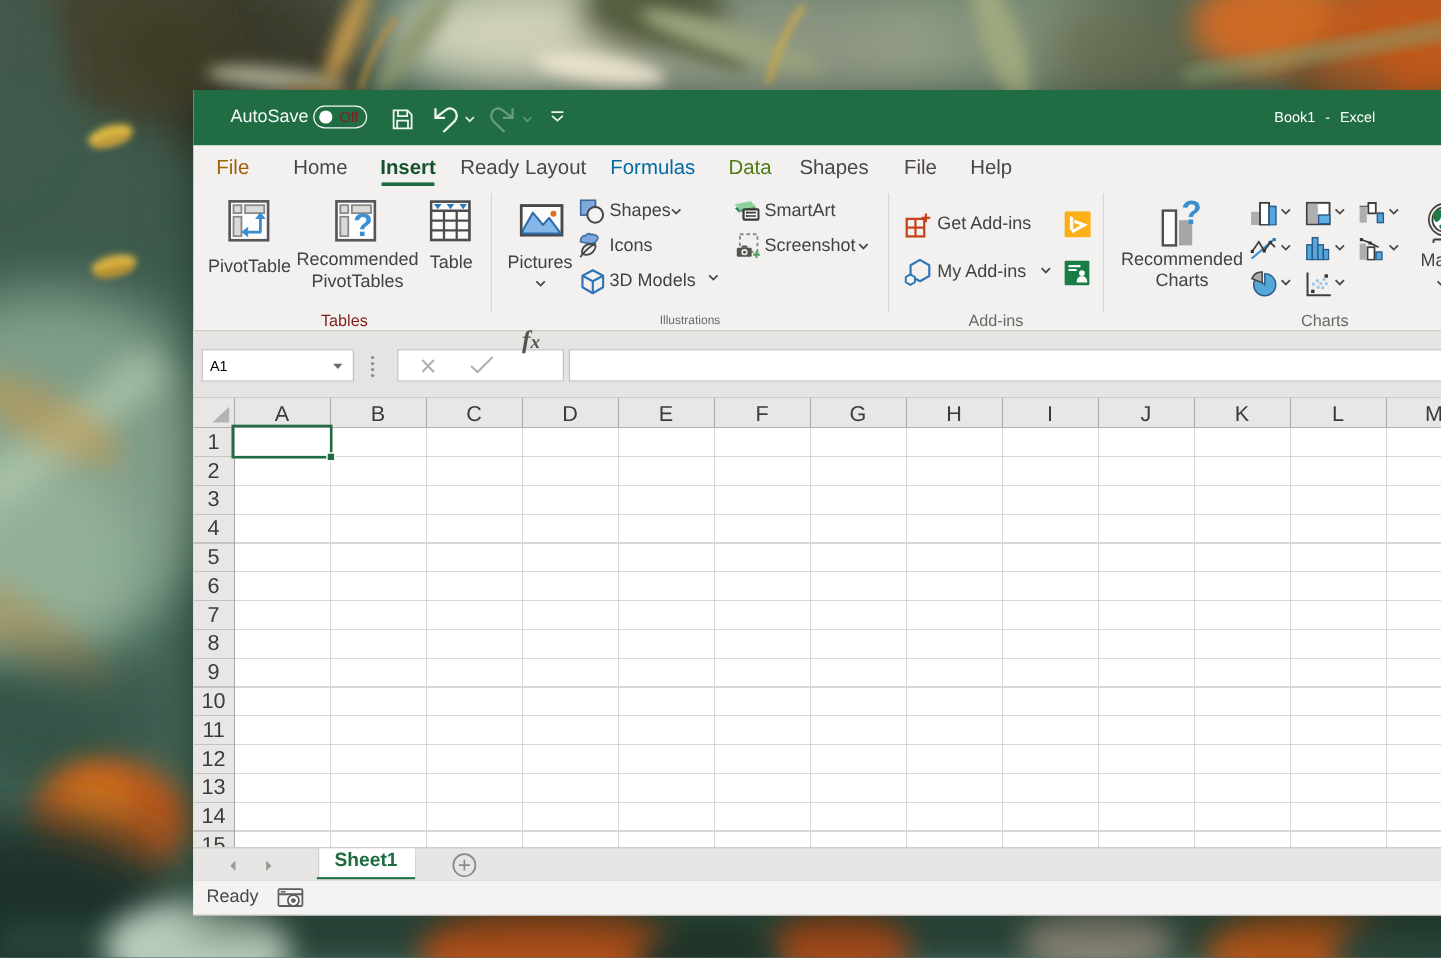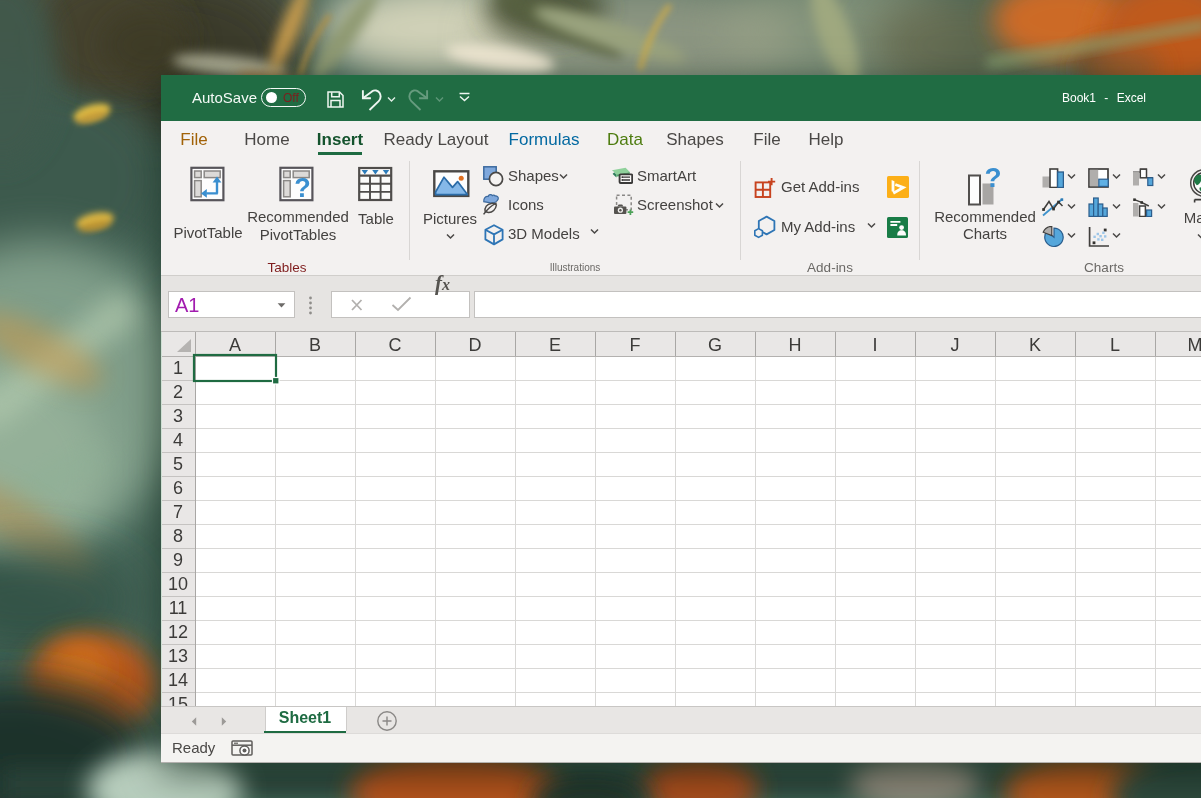--- a/index.html
+++ b/index.html
@@ -325,21 +325,21 @@
 <path d="M7.1 16.6 C7.6 12.8 11.6 10.6 14.8 12.2 C15.4 16.2 13.2 21.4 9.8 22.2 C8.2 20.8 7 18.8 7.1 16.6 Z" fill="#1f7a46"></path>
 <path d="M17.6 11.6 C21.6 10.4 25.4 13.6 26.4 17.2 C24.6 21.2 20.8 22.6 18.2 20.6 Z" fill="#1f7a46"></path>
 <path d="M12.4 24.8 C15.4 23.4 19.8 24.2 21 26.4 C19 29.2 14.6 29.2 12.8 27.2 Z" fill="#1f7a46"></path>
 <path d="M17 33.4 V36.4 M7.6 36.6 H26.4 M7.6 36.6 V39.4 M26.4 36.6 V39.4" stroke="#3c3b39" stroke-width="1.6" fill="none"></path>
 </svg>
 
 <svg class="a" style="left:1083px;top:92px" width="4" height="35" viewBox="0 0 4 35">
       <rect x="0" y="0" width="3" height="35" fill="#57555a"></rect>
     </svg>
 
-<div class="t c" style="left:47px;top:150px">PivotTable</div>
+<div class="t c" style="left:47px;top:140px">PivotTable</div>
 <div class="t c" style="left:137px;top:134px">Recommended</div>
 <div class="t c" style="left:137px;top:152px">PivotTables</div>
 <div class="t c" style="left:215px;top:136px">Table</div>
 <div class="t c" style="left:289px;top:136px">Pictures</div>
 <div class="t" style="left:347px;top:93px">Shapes</div>
 <div class="t" style="left:347px;top:122px">Icons</div>
 <div class="t" style="left:347px;top:151px">3D Models</div>
 <div class="t" style="left:476px;top:93px">SmartArt</div>
 <div class="t" style="left:476px;top:122px">Screenshot</div>
 <div class="t" style="left:620px;top:104px">Get Add-ins</div>
@@ -387,21 +387,21 @@
     </svg>
 <svg class="a" style="left:951px;top:157px" width="9" height="7" viewBox="0 0 9 7">
       <path d="M1 1.5 L4.5 5 L8 1.5" stroke="#4a4846" stroke-width="1.5" fill="none"></path>
     </svg>
 <svg class="a" style="left:1036px;top:158px" width="9" height="7" viewBox="0 0 9 7">
       <path d="M1 1.5 L4.5 5 L8 1.5" stroke="#4a4846" stroke-width="1.5" fill="none"></path>
     </svg>
 
 <div class="a" style="left:0;top:200px;width:1087px;height:57px;background:#e6e4e2;border-top:1px solid #d0cecb"></div>
 <div class="a" style="left:7px;top:216px;width:125px;height:25px;background:#fff;border:1px solid #c3c1bf"></div>
-<div class="t" style="left:14px;top:222px;font-size:20px;color:#a21caf">A1</div>
+<div class="t" style="left:14px;top:222px;font-size:12px;color:#000000">A1</div>
 <svg class="a" style="left:115px;top:227px" width="11" height="7" viewBox="0 0 11 7">
       <path d="M1.6 1.2 L5.5 5.6 L9.4 1.2 Z" fill="#6d6b69"></path>
     </svg>
 <svg class="a" style="left:147px;top:221px" width="5" height="20" viewBox="0 0 5 20" fill="#8f8d8a">
       <circle cx="2.5" cy="2" r="1.4"></circle>
       <circle cx="2.5" cy="7" r="1.4"></circle>
       <circle cx="2.5" cy="12" r="1.4"></circle>
       <circle cx="2.5" cy="17" r="1.4"></circle>
     </svg>
 <div class="a" style="left:170px;top:216px;width:137px;height:25px;background:#fff;border:1px solid #c3c1bf"></div>

